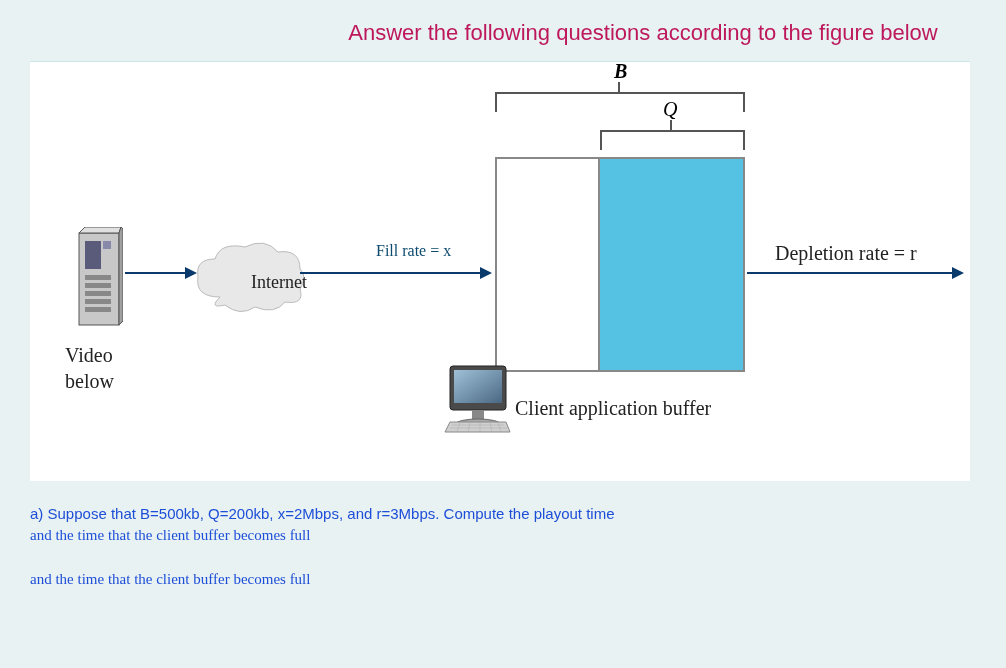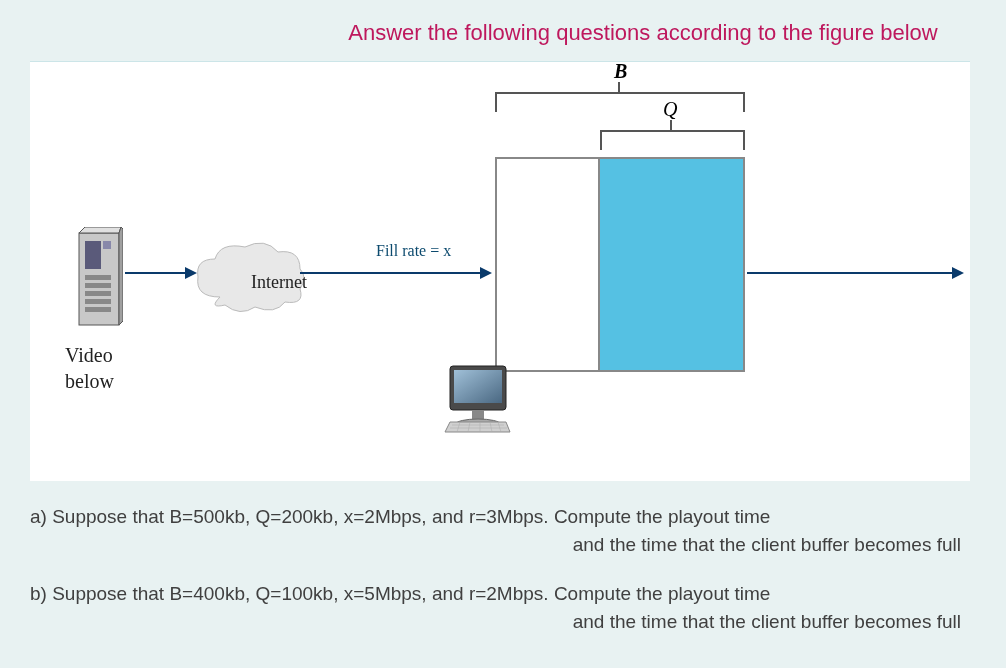--- a/index.html
+++ b/index.html
@@ -198,30 +198,31 @@
     }
     .buffer-label {
       position: absolute;
       left: 485px;
       top: 335px;
       font-family: Georgia, serif;
       font-size: 20px;
       color: #222;
     }
     .question {
-      font-size: 19px;
-      color: #404040;
+      font-size: 15px;
+      color: #1d4ed8;
       margin-top: 22px;
       text-align: left;
       line-height: 1.45;
     }
     .question .line2 {
       display: block;
-      text-align: right;
+      text-align: left;
       padding-right: 15px;
+      font-family: Liberation Serif, serif;
     }
   </style>
 </head>
 <body>
 
 <div class="title">Answer the following questions according to the figure below</div>
 
 <div class="figure-container">
 
   <div class="server-icon">
@@ -261,20 +262,21 @@
   </div>
 
   <div class="b-bracket"></div>
   <div class="b-tick"></div>
   <div class="b-label">B</div>
 
   <div class="q-bracket"></div>
   <div class="q-tick"></div>
   <div class="q-label">Q</div>
 
+  <div class="depletion-label">Depletion rate = r</div>
 
   <div class="arrow3"></div>
 
   <div class="monitor">
     <svg width="78" height="78" viewBox="0 0 78 78">
       <rect x="10" y="4" width="56" height="44" rx="3" fill="#4a4a4a" stroke="#222" stroke-width="1"></rect>
       <rect x="14" y="8" width="48" height="33" fill="#6a88a8"></rect>
       <rect x="14" y="8" width="48" height="33" fill="url(#grad1)"></rect>
       <defs>
         <linearGradient id="grad1" x1="0" y1="0" x2="1" y2="1">
@@ -288,24 +290,24 @@
       <line x1="12" y1="63" x2="64" y2="63" stroke="#aaa" stroke-width="0.5"></line>
       <line x1="10" y1="66" x2="67" y2="66" stroke="#aaa" stroke-width="0.5"></line>
       <line x1="20" y1="60" x2="17" y2="70" stroke="#aaa" stroke-width="0.5"></line>
       <line x1="30" y1="60" x2="28" y2="70" stroke="#aaa" stroke-width="0.5"></line>
       <line x1="40" y1="60" x2="40" y2="70" stroke="#aaa" stroke-width="0.5"></line>
       <line x1="50" y1="60" x2="52" y2="70" stroke="#aaa" stroke-width="0.5"></line>
       <line x1="58" y1="60" x2="61" y2="70" stroke="#aaa" stroke-width="0.5"></line>
     </svg>
   </div>
 
+  <div class="buffer-label">Client application buffer</div>
 
 </div>
 
 <div class="question">
   <span>a) Suppose that B=500kb, Q=200kb, x=2Mbps, and r=3Mbps. Compute the playout time</span>
   <span class="line2">and the time that the client buffer becomes full</span>
 </div>
 
 <div class="question">
-  <span>b) Suppose that B=400kb, Q=100kb, x=5Mbps, and r=2Mbps. Compute the playout time</span>
   <span class="line2">and the time that the client buffer becomes full</span>
 </div>
 
 </body></html>

